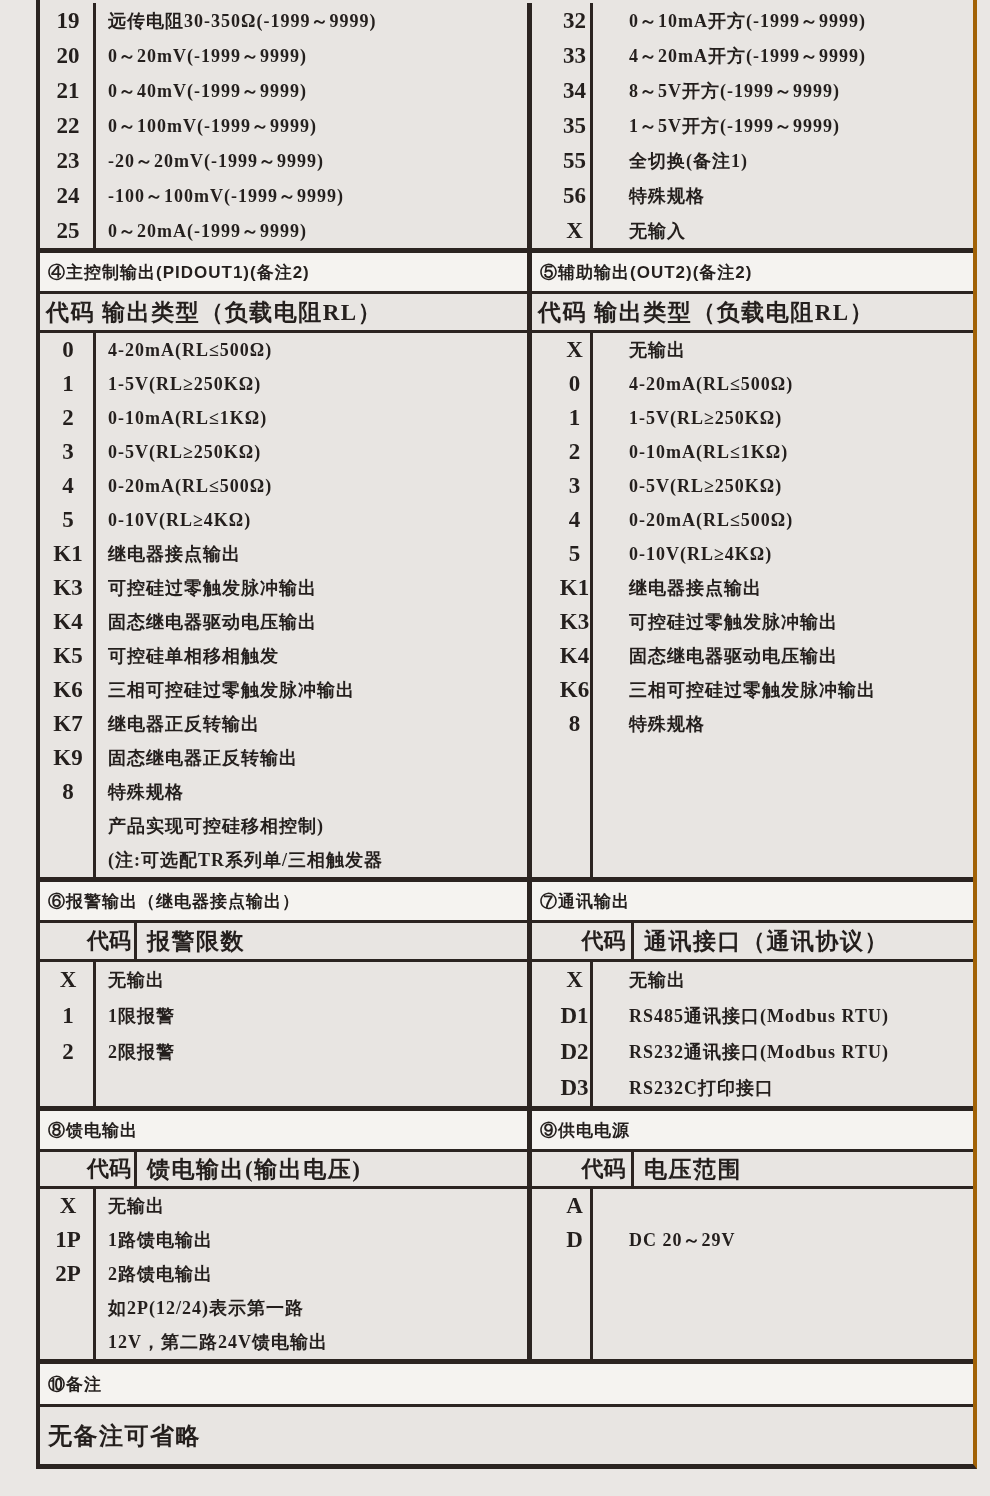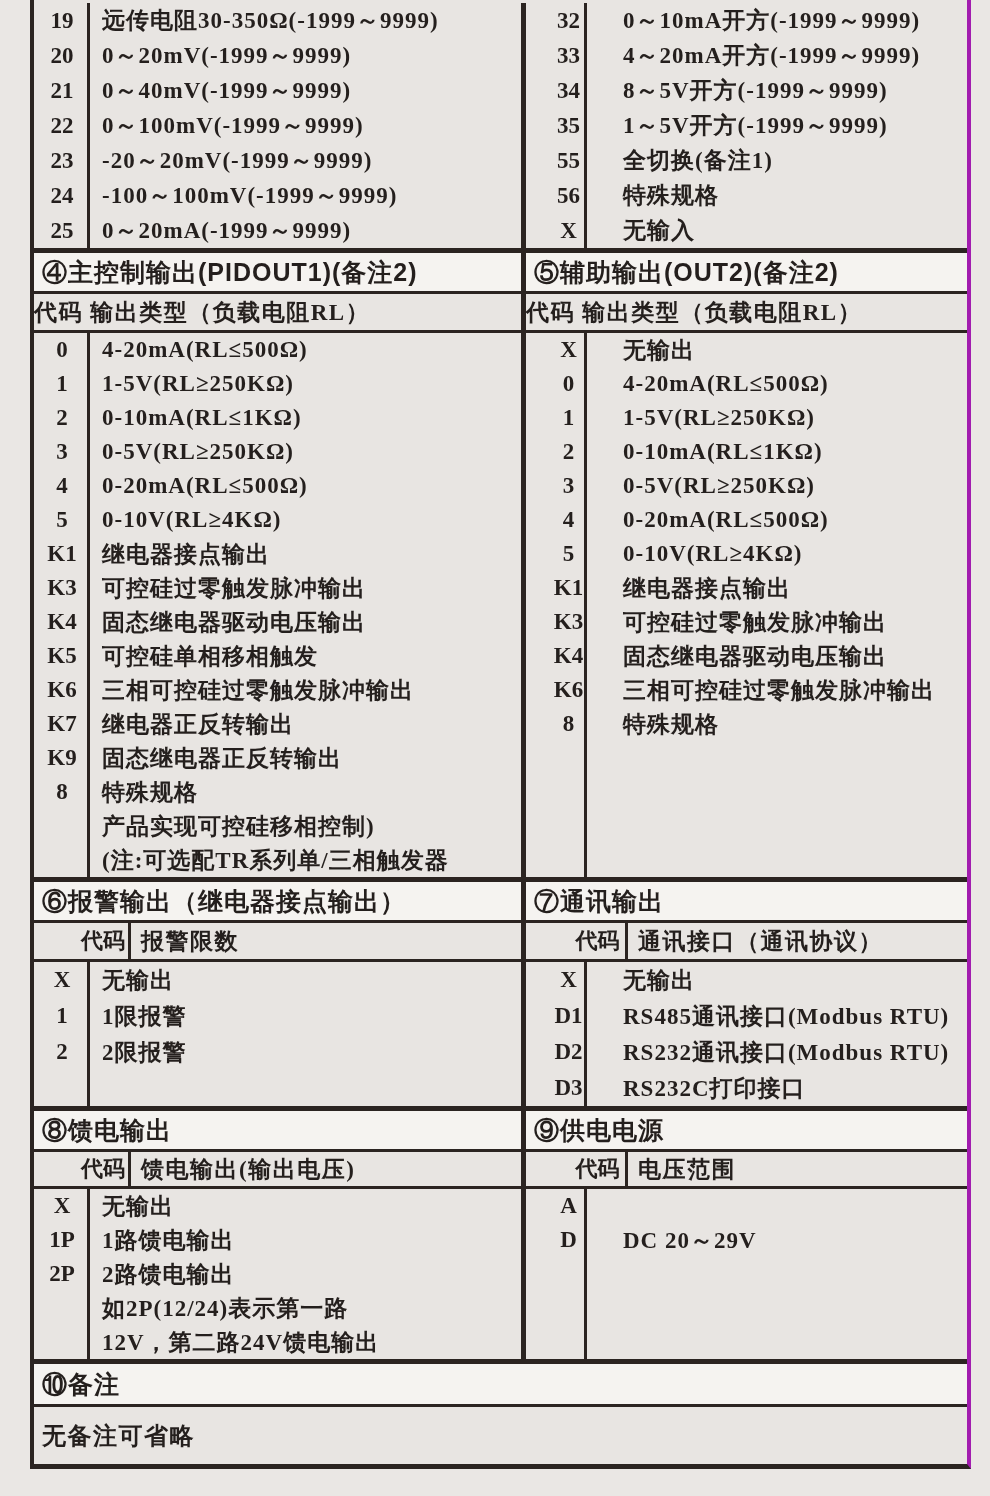--- a/index.html
+++ b/index.html
@@ -5,46 +5,46 @@
   * { margin:0; padding:0; box-sizing:border-box; }
   html,body { width:990px; height:1496px; }
   body {
     position:relative;
     background:#eae7e4;
     font-family:"Liberation Serif", serif;
     color:#241f1d;
     overflow:hidden;
   }
   .spec-table {
-    position:absolute; left:30px; top:0;
+    position:absolute; left:36px; top:0;
     width:941px;
     background:#e8e5e2;
     border-left:4px solid #2b2421;
-    border-right:4px solid #a21caf;
+    border-right:4px solid #a16207;
     border-bottom:5px solid #2b2421;
     display:flex; flex-direction:column;
   }
   .hline  { height:5px; background:#2b2421; flex:none; }
   .hline2 { height:3px; background:#2b2421; flex:none; }
 
   .pair { display:grid; grid-template-columns:492px 441px; flex:none; align-items:stretch; }
   .half { display:flex; flex-direction:column; background:#e8e5e2; }
   .half.left { border-right:5px solid #2b2421; }
 
   .sec-title {
     height:38px; background:#f5f3f0;
     display:flex; align-items:center;
     padding-left:8px;
     font-family:"Liberation Sans", sans-serif;
-    font-weight:bold; font-size:25px; letter-spacing:1px;
+    font-weight:bold; font-size:17px; letter-spacing:1px;
     white-space:nowrap; overflow:hidden;
   }
   .sec-header-plain {
     height:36px; display:flex; align-items:center;
-    font-weight:bold; font-size:23px;
+    padding-left:6px; font-weight:bold; font-size:23px;
     letter-spacing:1.5px; white-space:nowrap; overflow:hidden;
   }
   .sec-header-split { height:36px; display:flex; align-items:stretch; font-weight:bold; font-size:22px;padding-left:44px; }
   .s89 .sec-header-split { height:34px; }
   .sec-header-split .hcode {
     width:53px; flex:none; border-right:3px solid #2b2421;
     display:flex; align-items:center; justify-content:center;
     letter-spacing:0; white-space:nowrap;
   }
   .half.right .sec-header-split .hcode { width:58px; }
@@ -62,21 +62,21 @@
   .row { display:flex; height:34px; align-items:center; }
   .top-pair .row { height:35px; }
   .s67 .row { height:36px; }
   .row .code {
     width:56px; flex:none; text-align:center;
     font-weight:bold; font-size:23px;
   }
   .half.right .row .code { width:85px; }
   .row .desc {
     flex:1; padding-left:12px;
-    font-weight:bold; font-size:23px; letter-spacing:1px;
+    font-weight:bold; font-size:18px; letter-spacing:1px;
     white-space:nowrap; overflow:hidden;
   }
   .top-pair { padding-top:3px; }
   .full { flex:none; }
   .full .sec-title { height:40px; }
   .full-body {
     height:57px; display:flex; align-items:center;
     padding-left:8px; font-weight:bold; font-size:24px; letter-spacing:1.5px;
   }
 </style>

